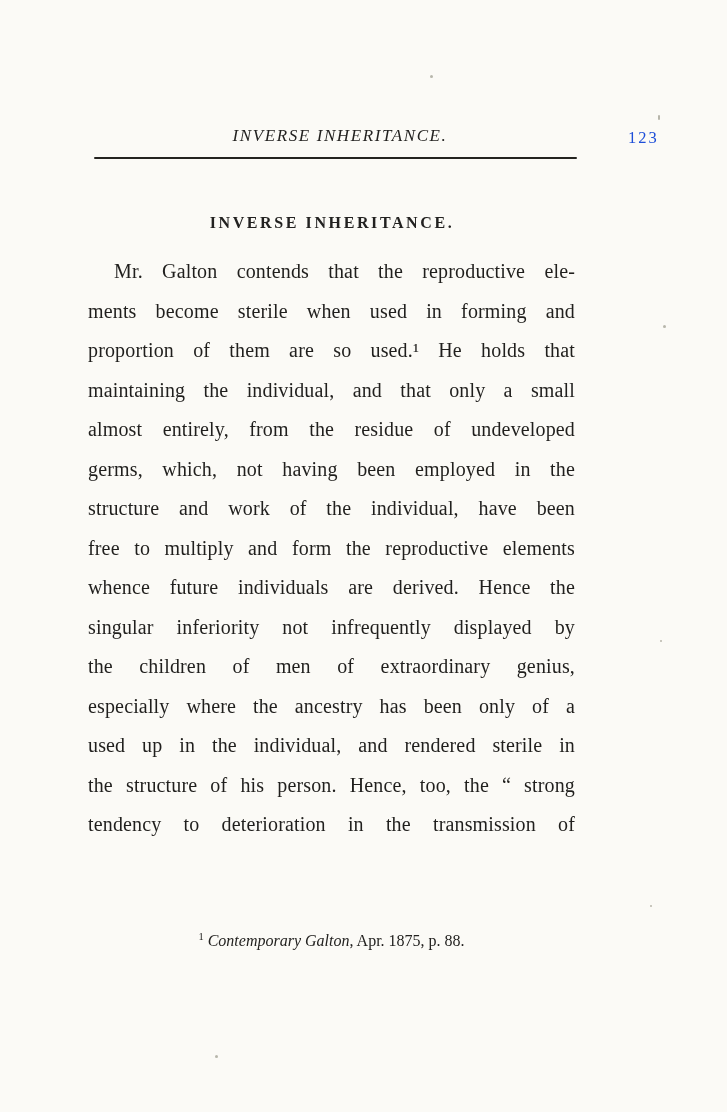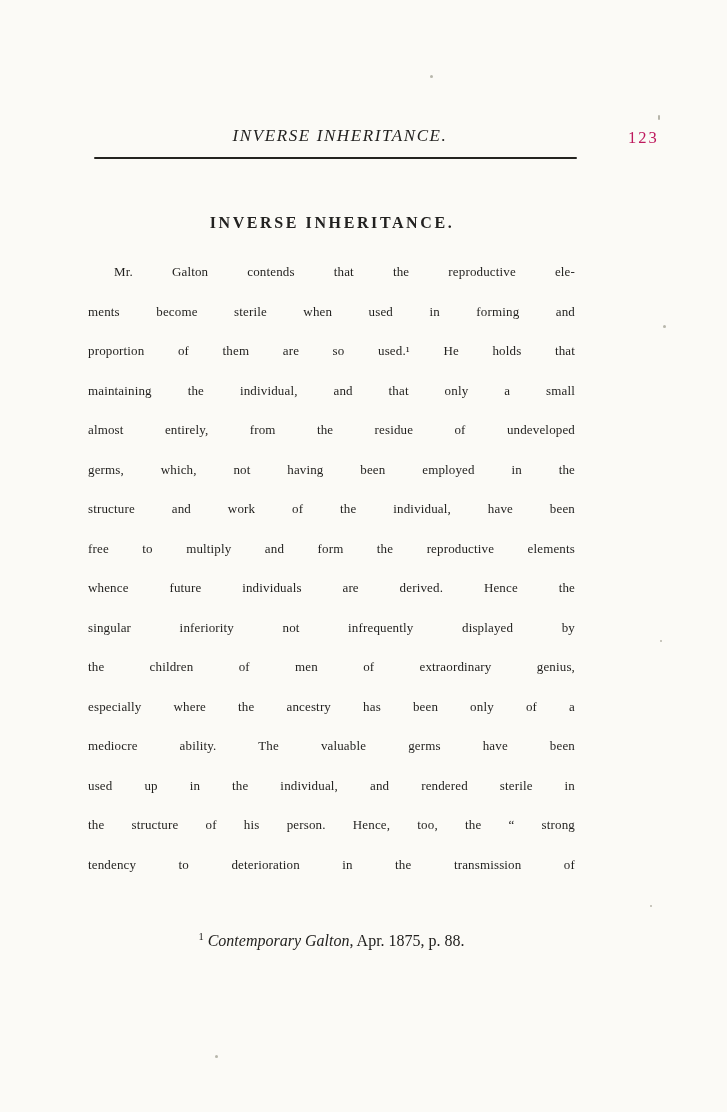--- a/index.html
+++ b/index.html
@@ -23,21 +23,21 @@
     font-size: 17px;
     letter-spacing: 1.6px;
     color: #232220;
   }
   .page-number {
     position: absolute;
     top: 128px;
     left: 628px;
     font-size: 16.5px;
     letter-spacing: 2px;
-    color: #be185d;
+    color: #1d4ed8;
   }
   .head-rule {
     position: absolute;
     top: 157px;
     left: 94px;
     width: 483px;
     height: 2px;
     background: #24231f;
     border-radius: 1px;
   }
@@ -50,21 +50,21 @@
     font-size: 16px;
     font-weight: bold;
     letter-spacing: 2.6px;
     color: #222120;
   }
   .body-text {
     position: absolute;
     top: 252px;
     left: 88px;
     width: 487px;
-    font-size: 13px;
+    font-size: 20px;
     line-height: 39.5px;
     letter-spacing: 0.15px;
     color: #201f1d;
   }
   .body-line {
     text-align: justify;
     text-align-last: justify;
     -moz-text-align-last: justify;
     height: 39.5px;
     overflow: visible;
@@ -110,21 +110,20 @@
     <div class="body-line">proportion of them are so used.¹ He holds that</div>
     <div class="body-line">maintaining the individual, and that only a small</div>
     <div class="body-line">almost entirely, from the residue of undeveloped</div>
     <div class="body-line">germs, which, not having been employed in the</div>
     <div class="body-line">structure and work of the individual, have been</div>
     <div class="body-line">free to multiply and form the reproductive elements</div>
     <div class="body-line">whence future individuals are derived. Hence the</div>
     <div class="body-line">singular inferiority not infrequently displayed by</div>
     <div class="body-line">the children of men of extraordinary genius,</div>
     <div class="body-line">especially where the ancestry has been only of a</div>
-    <div class="body-line">mediocre ability. The valuable germs have been</div>
     <div class="body-line">used up in the individual, and rendered sterile in</div>
     <div class="body-line">the structure of his person. Hence, too, the “ strong</div>
     <div class="body-line">tendency to deterioration in the transmission of</div>
   </div>
 
   <div class="footnote">
     <sup>1</sup><span class="source">Contemporary Galton</span><span>, Apr. 1875, p. 88.</span>
   </div>
 
   <div class="speck" style="top:75px; left:430px; width:3px; height:3px;"></div>

